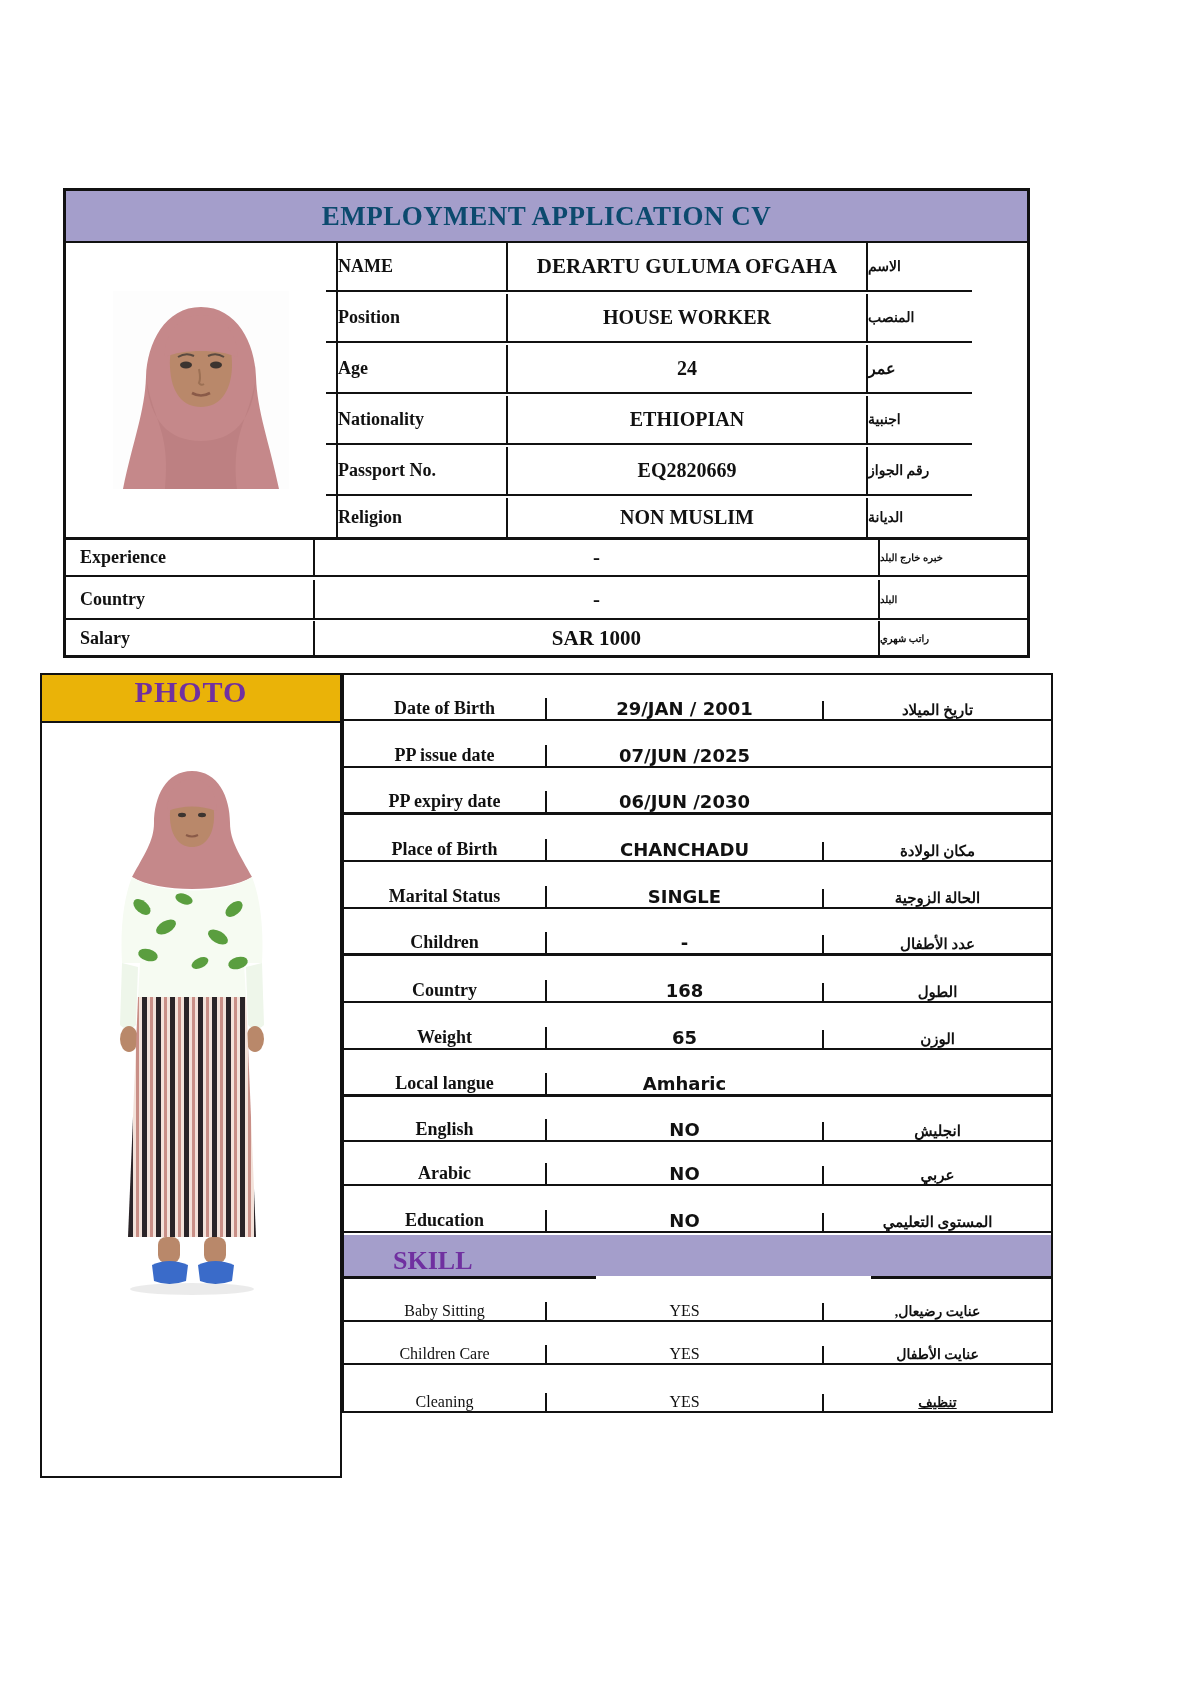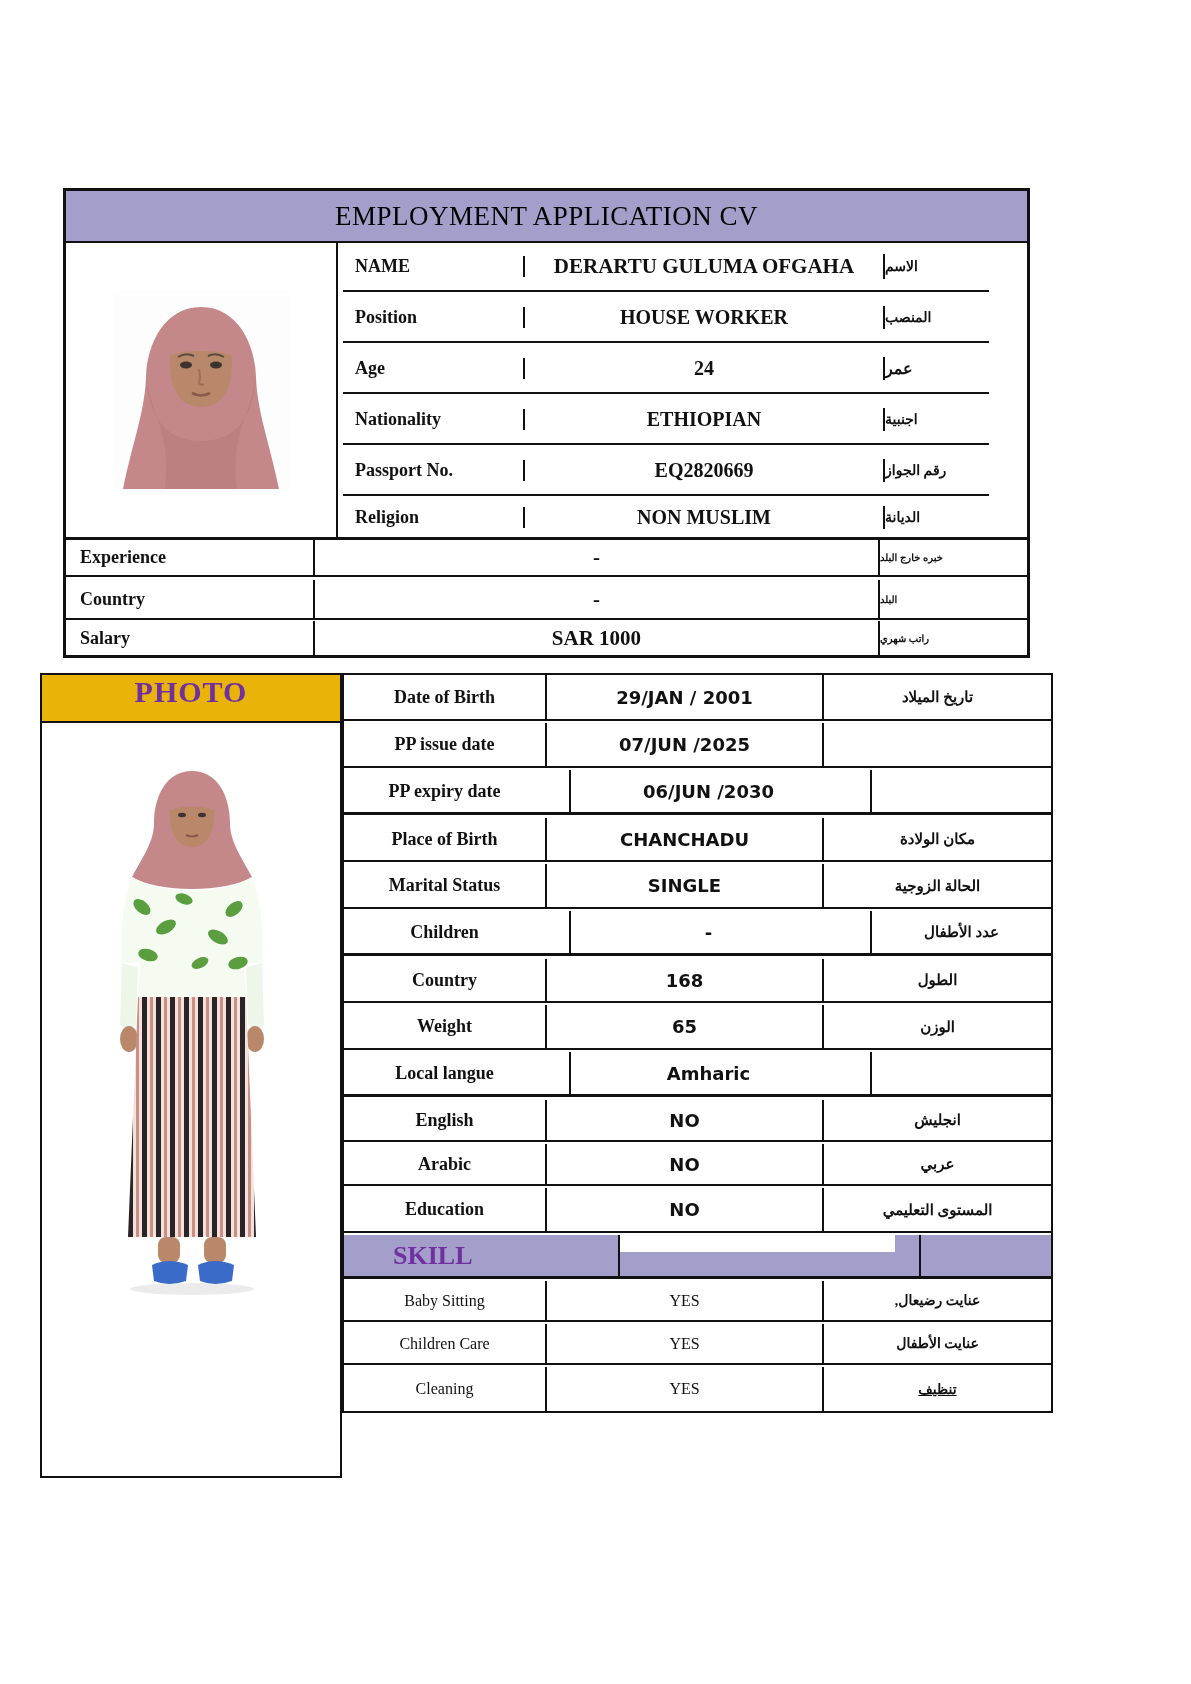--- a/index.html
+++ b/index.html
@@ -4,24 +4,24 @@
 <style>
   html,body{margin:0;padding:0;background:#ffffff;}
   #page{position:relative;width:1191px;height:1684px;background:#fff;overflow:hidden;
         font-family:"Liberation Serif", serif;color:#111;}
   .abs{position:absolute;box-sizing:border-box;}
 
   
   #t1{left:63px;top:188px;width:967px;height:470px;border:3px solid #111;}
   #t1-header{left:0;top:0;width:961px;height:52px;background:#a49ecb;border-bottom:2px solid #111;
              display:flex;align-items:center;justify-content:center;}
-  #t1-title{font-size:27px;font-weight:normal;color:#000000;letter-spacing:.5px;}
+  #t1-title{font-size:27px;font-weight:bold;color:#0c4a6e;letter-spacing:.5px;}
   #t1-photo-cell{left:0;top:52px;width:272px;height:294px;border-right:2px solid #111;background:#fff;
                  display:flex;align-items:center;justify-content:center;}
-  .t1row{left:277px;width:646px;height:49px;border-bottom:2px solid #111;display:flex;align-items:center;}
+  .t1row{left:260px;width:646px;height:49px;border-bottom:2px solid #111;display:flex;}
   .t1row .lab{width:168px;border-right:2px solid #111;display:flex;align-items:center;
               padding-left:12px;font-weight:bold;font-size:18px;}
   .t1row .val{width:358px;border-right:2px solid #111;display:flex;align-items:center;
               justify-content:center;font-weight:bold;font-size:20px;}
   .t1row .ar{flex:1;display:flex;align-items:center;justify-content:flex-end;
              padding-right:8px;font-weight:bold;font-size:14px;direction:rtl;}
   .t1brow{left:0;width:961px;height:40px;border-bottom:2px solid #111;display:flex;}
   .t1brow .lab{width:233px;border-right:2px solid #111;display:flex;align-items:center;
                padding-left:14px;font-weight:bold;font-size:18px;}
   .t1brow .val{width:563px;border-right:2px solid #111;display:flex;align-items:center;
@@ -29,29 +29,29 @@
   .t1brow .ar{flex:1;display:flex;align-items:center;justify-content:flex-end;
               padding-right:8px;font-weight:bold;font-size:10px;direction:rtl;}
   .nb{border-bottom:none !important;}
 
   
   #t2-left{left:40px;top:673px;width:302px;height:805px;border:2px solid #111;background:#fff;}
   #t2-photo-head{left:0;top:0;width:298px;height:48px;background:#eab308;border-bottom:2px solid #111;
                  display:flex;justify-content:center;}
   #t2-photo-title{font-size:30px;font-weight:bold;color:#7030a0;letter-spacing:1px;}
   #t2-right{left:342px;top:673px;width:711px;height:740px;border:2px solid #111;}
-  .t2row{left:0;width:707px;display:flex;border-bottom:2px solid #111;}
+  .t2row{left:0;width:707px;display:flex;border-bottom:2px solid #111;align-items:flex-end;}
   .t2row .lab{width:201px;display:flex;align-items:center;justify-content:center;
               font-weight:bold;font-size:18px;}
   .t2row .val{width:275px;border-left:2px solid #111;display:flex;align-items:center;
               justify-content:center;font-weight:bold;font-size:18px;
               font-family:"DejaVu Sans", sans-serif;}
   .t2row .ar{flex:1;border-left:2px solid #111;display:flex;align-items:center;justify-content:center;
              font-weight:bold;font-size:15px;direction:rtl;}
-  .t2row.thick{border-bottom:3px solid #111;gap:24px;}
+  .t2row.thick{border-bottom:3px solid #111;}
   #skillrow{background:#a49ecb;}
   #skillrow .lab{justify-content:flex-start;padding-left:49px;}
   #skill-title{font-size:26px;font-weight:bold;color:#7030a0;}
   #skillrow .val{position:relative;}
   #skill-notch{position:absolute;left:0;top:0;width:100%;height:17px;background:#ffffff;}
   .skrow .lab{font-weight:normal;font-size:16px;}
   .skrow .val{font-weight:normal;font-size:16px;font-family:"Liberation Serif", serif;}
   .skrow .ar{font-weight:bold;font-size:14px;}
   .underline{text-decoration:underline;}
 </style>

